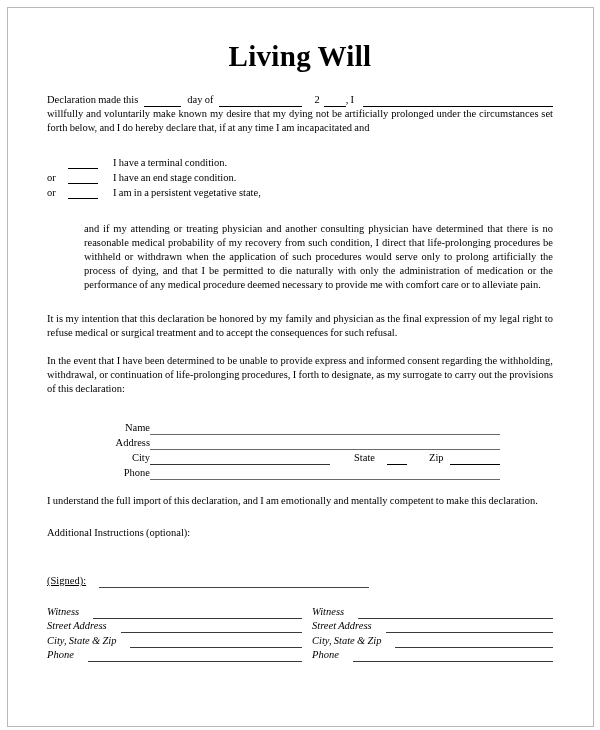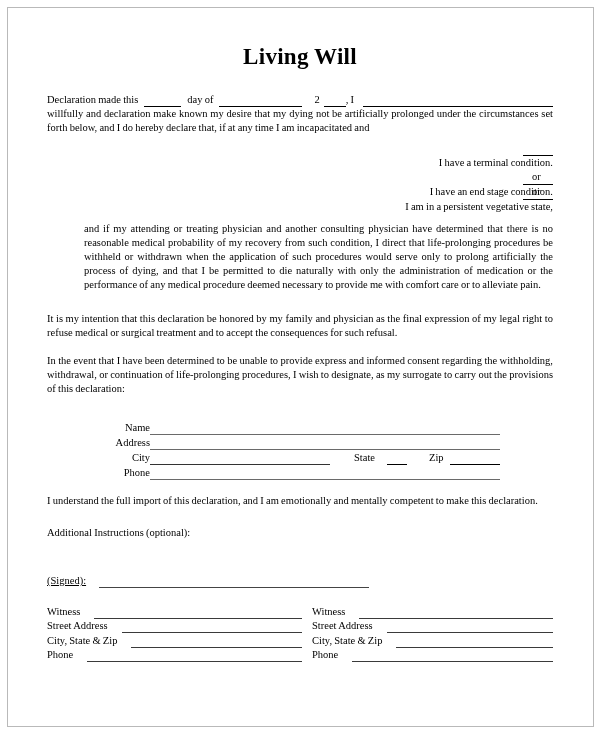--- a/index.html
+++ b/index.html
@@ -13,36 +13,36 @@
   }
   .frame {
     position:absolute; top:7px; left:7px; right:6px; bottom:3px;
     border:1px solid #b9b9b9;
     pointer-events:none;
   }
   .content { position:absolute; left:47px; top:0; width:506px; }
 
   .title {
     margin:41px 0 0 0;
-    font-size:23px; line-height:31px; font-weight:bold;
+    font-size:29px; line-height:31px; font-weight:bold;
     text-align:center; letter-spacing:0.3px;
   }
 
   .decl-line { display:flex; align-items:flex-end; margin-top:21px; white-space:nowrap; }
   .bl { border-bottom:1px solid #000; height:12px; display:inline-block; }
   .bl-day   { width:37px; margin:0 6px; }
   .bl-month { width:83px; margin:0 6px; }
   .bl-year  { width:22px; margin-left:4px; }
   .bl-name  { flex:1; margin-left:9px; }
   .seg-year { margin-left:6px; }
 
   .just { text-align:justify; }
 
   .conditions { margin-top:20px; }
-  .c-row { display:flex; align-items:flex-end; height:15px;flex-direction:column; }
+  .c-row { display:flex; align-items:center; height:15px; }
   .c-prefix { width:21px; }
   .c-blank { width:30px; border-bottom:1px solid #000; height:12px; }
   .c-text { margin-left:15px; }
 
   .p-physician { margin-top:22px;margin-left:37px; }
   .p-intention { margin-top:20px; }
   .p-surrogate { margin-top:14px; }
 
   .surrogate { margin:24px 0 0 56px; width:397px; }
   .f-row { display:flex; align-items:flex-end; height:15px;text-align:right; }
@@ -57,21 +57,21 @@
   .p-competent { margin-top:14px; }
   .additional { margin-top:18px; }
 
   .signed-row { display:flex; align-items:flex-end; margin-top:33px; height:15px;text-decoration:underline; }
   .signed-line { width:270px; margin-left:13px; border-bottom:1.5px solid #444; height:12px; }
 
   .witness { display:flex; margin-top:16px; }
   .w-col-left { width:255px; }
   .w-col-right { width:241px; margin-left:10px; }
   .w-row { display:flex; align-items:flex-end; height:14.5px; }
-  .w-label { white-space:nowrap; margin-right:14px; }
+  .w-label { white-space:nowrap; margin-right:14px;font-style:italic; }
   .w-line { flex:1; border-bottom:1px solid #3a3a3a; height:11px; }
 </style>
 </head>
 <body>
 
 <div class="frame"></div>
 
 <div class="content">
 
   <h1 class="title">Living Will</h1>
@@ -79,21 +79,21 @@
   <div class="decl-line">
     <span>Declaration made this</span>
     <span class="bl bl-day"></span>
     <span>day of</span>
     <span class="bl bl-month"></span>
     <span class="seg-year">2</span>
     <span class="bl bl-year"></span>
     <span>, I</span>
     <span class="bl bl-name"></span>
   </div>
-  <div class="just">willfully and declaration make known my desire that my dying not be artificially prolonged under the circumstances set forth below, and I do hereby declare that, if at any time I am incapacitated and</div>
+  <div class="just">willfully and voluntarily make known my desire that my dying not be artificially prolonged under the circumstances set forth below, and I do hereby declare that, if at any time I am incapacitated and</div>
 
   <div class="conditions">
     <div class="c-row">
       <span class="c-prefix"></span>
       <span class="c-blank"></span>
       <span class="c-text">I have a terminal condition.</span>
     </div>
     <div class="c-row">
       <span class="c-prefix">or</span>
       <span class="c-blank"></span>
@@ -103,21 +103,21 @@
       <span class="c-prefix">or</span>
       <span class="c-blank"></span>
       <span class="c-text">I am in a persistent vegetative state,</span>
     </div>
   </div>
 
   <div class="just p-physician">and if my attending or treating physician and another consulting physician have determined that there is no reasonable medical probability of my recovery from such condition, I direct that life-prolonging procedures be withheld or withdrawn when the application of such procedures would serve only to prolong artificially the process of dying, and that I be permitted to die naturally with only the administration of medication or the performance of any medical procedure deemed necessary to provide me with comfort care or to alleviate pain.</div>
 
   <div class="just p-intention">It is my intention that this declaration be honored by my family and physician as the final expression of my legal right to refuse medical or surgical treatment and to accept the consequences for such refusal.</div>
 
-  <div class="just p-surrogate">In the event that I have been determined to be unable to provide express and informed consent regarding the withholding, withdrawal, or continuation of life-prolonging procedures, I wish to designate, as my surrogate to carry out the provisions of this declaration:</div>
+  <div class="just p-surrogate">In the event that I have been determined to be unable to provide express and informed consent regarding the withholding, withdrawal, or continuation of life-prolonging procedures, I forth to designate, as my surrogate to carry out the provisions of this declaration:</div>
 
   <div class="surrogate">
     <div class="f-row">
       <span class="f-label">Name</span>
       <span class="f-line"></span>
     </div>
     <div class="f-row">
       <span class="f-label">Address</span>
       <span class="f-line"></span>
     </div>

